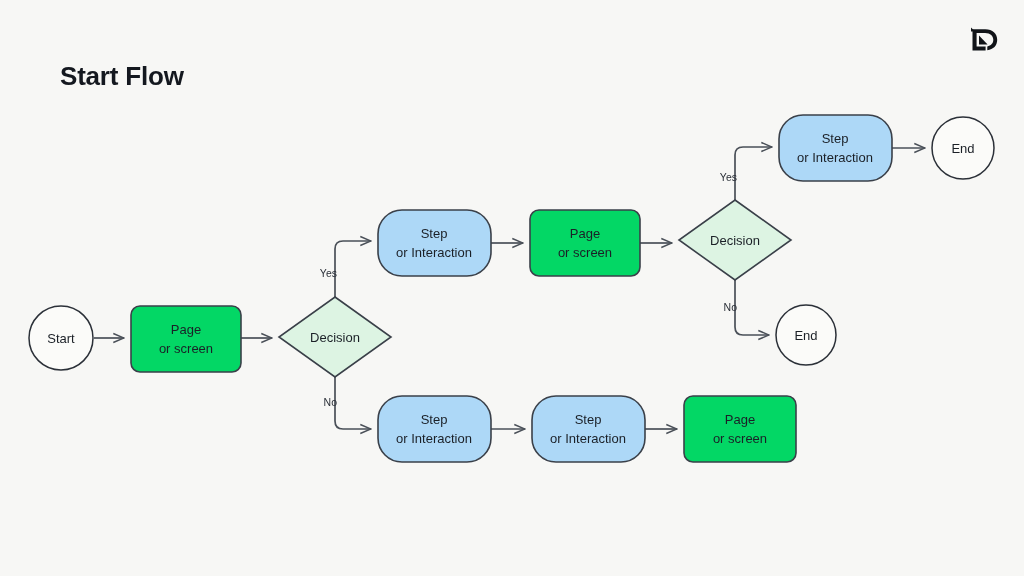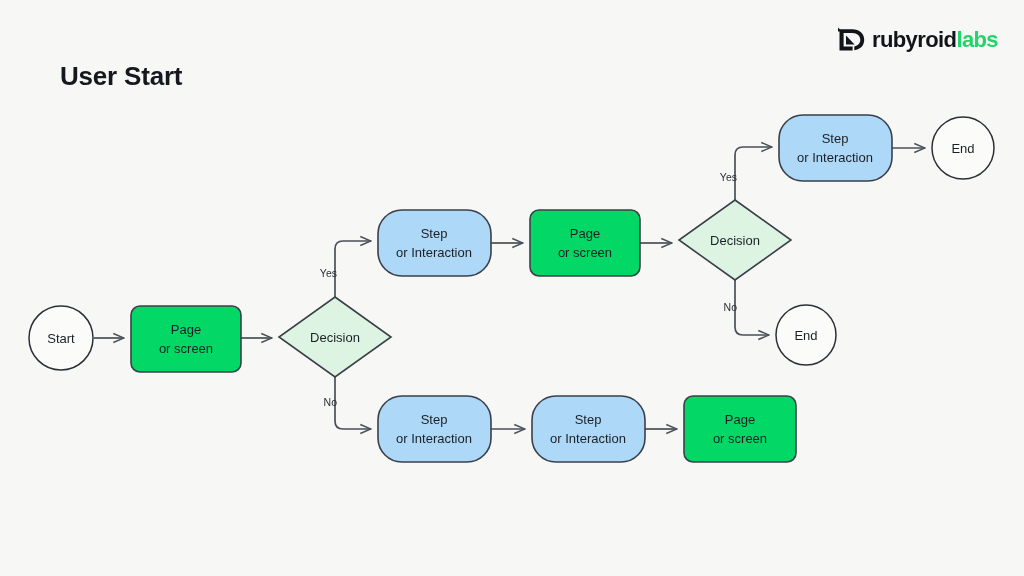--- a/index.html
+++ b/index.html
@@ -87,33 +87,30 @@
   }
   .connector {
     fill: none;
     stroke: #4A5058;
     stroke-width: 1.7;
   }
 </style>
 </head>
 <body>
 
-<div class="page-title">User Start</div>
+<div class="page-title">Start Flow</div>
 
 <div class="brand">
   <svg class="brand-mark" width="28" height="26" viewBox="0 0 28 26">
     <path d="M2.5 2.2 L2.5 23.4 L15.6 23.4 L15.6 19.6 L6.6 19.6 L6.6 6.0 L15.1 6.0
              C20.4 6.0 23.3 9.0 23.3 12.8 C23.3 16.2 21.0 18.8 17.3 19.4
              L17.3 23.3 C23.4 22.6 27.2 18.5 27.2 12.8 C27.2 6.6 22.6 2.2 15.3 2.2 Z" fill="#111418"></path>
     <path d="M9.0 8.4 L9.0 17.4 L17.6 17.4 Z" fill="#111418"></path>
     <path d="M1.0 0.6 L5.2 4.6 L1.0 4.6 Z" fill="#111418"></path>
   </svg>
-  <div class="brand-text">
-    <span class="b-dark">rubyroid</span><span class="b-accent">labs</span>
-  </div>
 </div>
 
 <svg id="canvas" viewBox="0 0 1024 576">
   <defs>
     <marker id="arrow" viewBox="0 0 10 10" refX="9" refY="5" markerWidth="7" markerHeight="7" orient="auto-start-reverse">
       <path d="M 0 1.2 L 9 5 L 0 8.8" fill="none" stroke="#4A5058" stroke-width="1.2"></path>
     </marker>
   </defs>
 
   <g>

